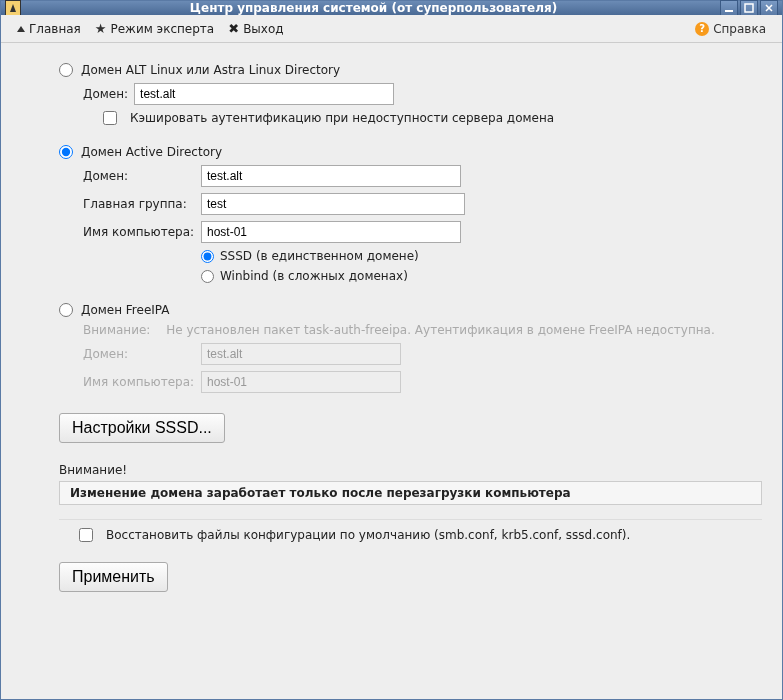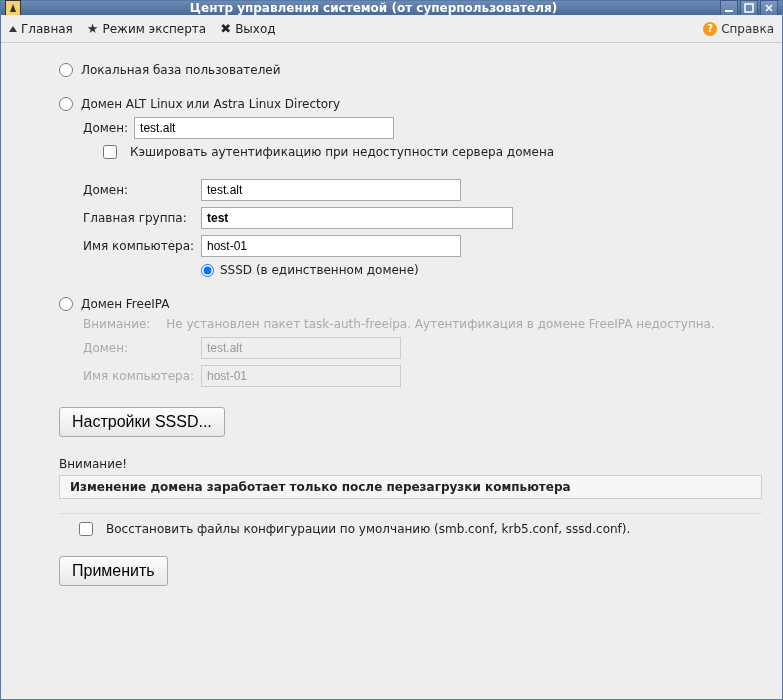--- a/index.html
+++ b/index.html
@@ -3,21 +3,21 @@
 <meta charset="utf-8">
 <style>
 * { box-sizing: border-box; margin: 0; padding: 0; }
 body { font-family: "DejaVu Sans", Arial, sans-serif; font-size: 12px; background: #e8e8e8; color: #222; }
 .window { width: 783px; height: 700px; background: #eeeeee; border: 1px solid #5a7aa5; display: flex; flex-direction: column; }
 .titlebar { height: 14px; background: linear-gradient(to bottom, #6b8bb5, #4a6a95); display: flex; align-items: center; color: #fff; font-weight: bold; padding: 0 4px; }
 .titlebar .app-icon { width: 16px; height: 16px; background: #f5d070; border: 1px solid #333; margin-right: 6px; display:flex;align-items:center;justify-content:center; }
 .titlebar .title { flex: 1; text-align: center; font-size: 12px; }
 .titlebar .win-controls { display: flex; gap: 2px; }
 .titlebar .win-btn { width: 18px; height: 16px; background: linear-gradient(to bottom,#7b9bc5,#5a7aa5); border:1px solid #3a5a85; color:#fff; display:flex; align-items:center; justify-content:center; font-size:11px; cursor:pointer; }
-.toolbar { height: 28px; background: #eeeeee; border-bottom: 1px solid #ccc; display:flex; align-items:center; padding: 0 8px; gap: 14px; }
+.toolbar { height: 28px; background: #eeeeee; border-bottom: 1px solid #ccc; display:flex; align-items:center; padding: 0 16px; gap: 14px; }
 .toolbar .tb-item { display:flex; align-items:center; gap:4px; cursor:pointer; }
 .toolbar .spacer { flex:1; }
 .toolbar .help { color:#333; display:flex;align-items:center;gap:4px;cursor:pointer;}
 .help-icon{width:14px;height:14px;border-radius:50%;background:#f89b1c;color:#fff;display:flex;align-items:center;justify-content:center;font-size:10px;font-weight:bold;}
 .content { flex:1; padding: 20px 20px 20px 58px; overflow:auto; }
 .radio-row { display:flex; align-items:center; gap:8px; margin-bottom: 6px; }
 .radio-row input[type=radio]{ width:14px; height:14px; }
 .section { margin-bottom: 20px; }
 .sub { margin-left: 24px; }
 .field-row { display:flex; align-items:center; gap:6px; margin-bottom:6px; }
@@ -83,61 +83,63 @@
     </div>
     <div class="spacer"></div>
     <div class="help">
       <span class="help-icon">?</span>
       <span>Справка</span>
     </div>
   </div>
 
   <div class="content">
 
-    <div class="section">
-      <div class="radio-row">
-        <input type="radio" name="authtype" style="">
-        <span>Локальная база пользователей</span>
-      </div>
-    </div>
 
     <div class="section">
       <div class="radio-row">
         <input type="radio" name="authtype" style="">
         <span>Домен ALT Linux или Astra Linux Directory</span>
       </div>
       <div class="sub">
         <div class="field-row">
           <label>Домен:</label>
           <input class="text-input" style="width: 260px;" value="test.alt">
         </div>
         <div class="checkbox-row">
           <input type="checkbox" style="">
           <span>Кэшировать аутентификацию при недоступности сервера домена</span>
         </div>
       </div>
     </div>
 
     <div class="section">
+      <div class="radio-row">
+        <input type="radio" name="authtype" checked="" style="">
+        <span>Домен Active Directory</span>
+      </div>
       <div class="sub ad-fields">
         <div class="field-row">
           <label>Домен:</label>
           <input class="text-input" style="width: 260px;" value="test.alt">
         </div>
         <div class="field-row">
           <label>Главная группа:</label>
-          <input class="text-input" style="width: 312px; font-weight: bold;" value="test">
+          <input class="text-input" style="width: 264px;" value="test">
         </div>
         <div class="field-row">
           <label>Имя компьютера:</label>
           <input class="text-input" style="width: 260px;" value="host-01">
         </div>
         <div class="field-row" style="margin-left:118px;">
           <input type="radio" name="adbackend" checked="" style="">
           <span>SSSD (в единственном домене)</span>
+        </div>
+        <div class="field-row" style="margin-left:118px;">
+          <input type="radio" name="adbackend" style="">
+          <span>Winbind (в сложных доменах)</span>
         </div>
       </div>
     </div>
 
     <div class="section">
       <div class="radio-row">
         <input type="radio" name="authtype" style="">
         <span>Домен FreeIPA</span>
       </div>
       <div class="sub">

